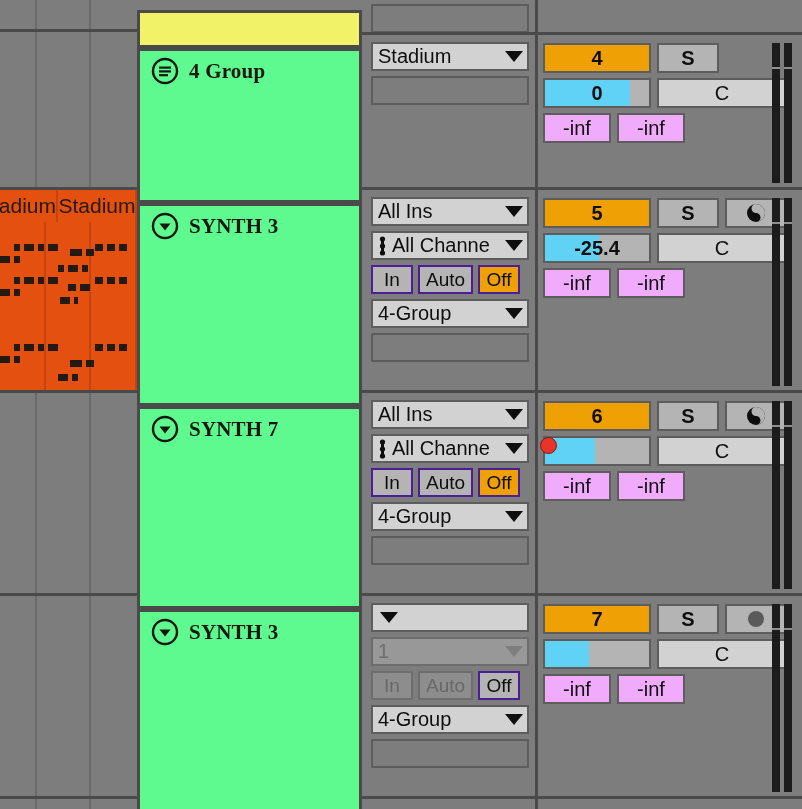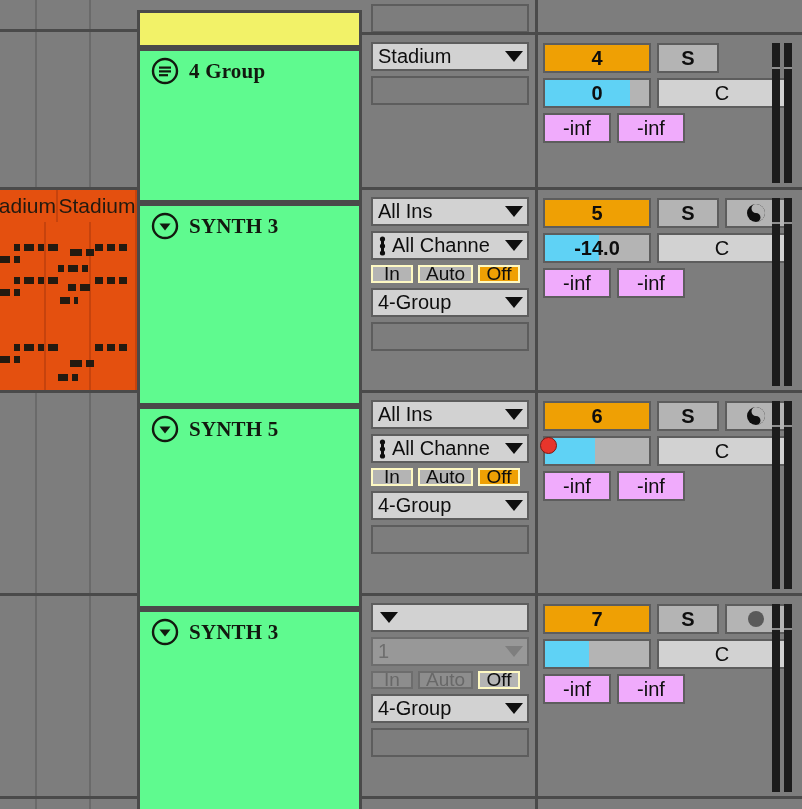--- a/index.html
+++ b/index.html
@@ -73,21 +73,21 @@
   .caret {
     width: 0; height: 0; flex: 0 0 auto;
     border-left: 9px solid transparent; border-right: 9px solid transparent;
     border-top: 11px solid #0e0e0e; margin-left: 2px;
   }
   .caret.dim { border-top-color: #7e7e7e; }
   .midi-port-icon { flex: 0 0 auto; width: 9px; height: 20px; margin-right: 5px; }
 
   .mon-row { display: flex; gap: 5px; margin-bottom: 5px; }
   .mon-btn {
-    height: 18px; background: #b4b4b4; border: 2px solid #fef9c3;
+    height: 29px; background: #b4b4b4; border: 2px solid #4c1d95;
     font-size: 19px; color: #0e0e0e; display: flex; align-items: center;
     justify-content: center; padding: 0 6px; min-width: 42px;
   }
   .mon-btn.on { background: #efa004; }
   .mon-btn.dis { background: #8d8d8d; color: #686868; border-color: #6d6d6d; }
 
   
   #mix-col { left: 538px; top: 0; width: 264px; height: 809px; background: #7d7d7d; }
   .mix-cell { position: absolute; left: 0; width: 264px; background: #7d7d7d;
               border-top: 3px solid #4a4a4a; }
@@ -236,21 +236,21 @@
         <span class="track-title">SYNTH 3</span>
       </div>
     </div>
 
     <div class="track-cell green" style="top:390px; height:203px;">
       <div class="track-title-row">
         <svg class="tr-icon" viewBox="0 0 28 28">
           <circle cx="14" cy="14" r="12" fill="none" stroke="#12180f" stroke-width="2.4"></circle>
           <path d="M8.5 11.5 L19.5 11.5 L14 18.5 Z" fill="#12180f"></path>
         </svg>
-        <span class="track-title">SYNTH 5</span>
+        <span class="track-title">SYNTH 7</span>
       </div>
     </div>
 
     <div class="track-cell green" style="top:593px; height:203px;">
       <div class="track-title-row">
         <svg class="tr-icon" viewBox="0 0 28 28">
           <circle cx="14" cy="14" r="12" fill="none" stroke="#12180f" stroke-width="2.4"></circle>
           <path d="M8.5 11.5 L19.5 11.5 L14 18.5 Z" fill="#12180f"></path>
         </svg>
         <span class="track-title">SYNTH 3</span>
@@ -403,21 +403,21 @@
           <div class="armbtn">
             <svg width="22" height="22" viewBox="0 0 22 22">
               <circle cx="11" cy="11" r="9" fill="#0e0e0e"></circle>
               <path d="M11 2 A9 9 0 0 1 11 20 A4.5 4.5 0 0 0 11 11 A4.5 4.5 0 0 1 11 2 Z" fill="#b4b4b4"></path>
             </svg>
           </div>
         </div>
         <div class="mrow">
           <div class="volslider">
             <div class="volfill" style="width:52%"></div>
-            <div class="voltext">-14.0</div>
+            <div class="voltext">-25.4</div>
           </div>
           <div class="panbtn">C</div>
         </div>
         <div class="mrow">
           <div class="sendbtn">-inf</div>
           <div class="sendbtn">-inf</div>
         </div>
       </div>
       <div class="meter-pair" style="top:8px; height:188px;">
         <div class="meter-bar">

